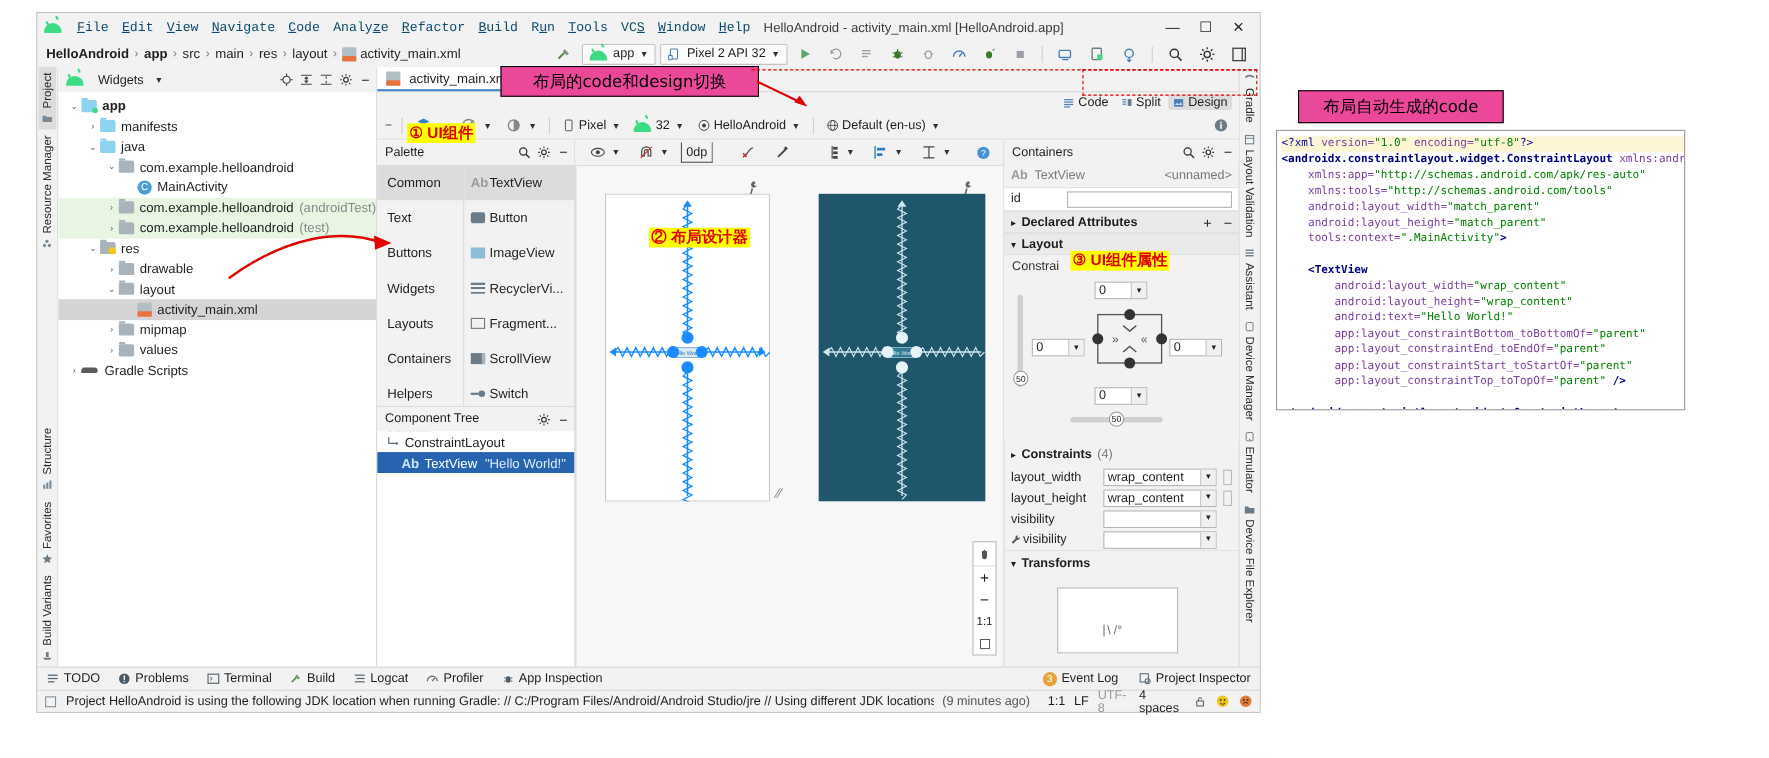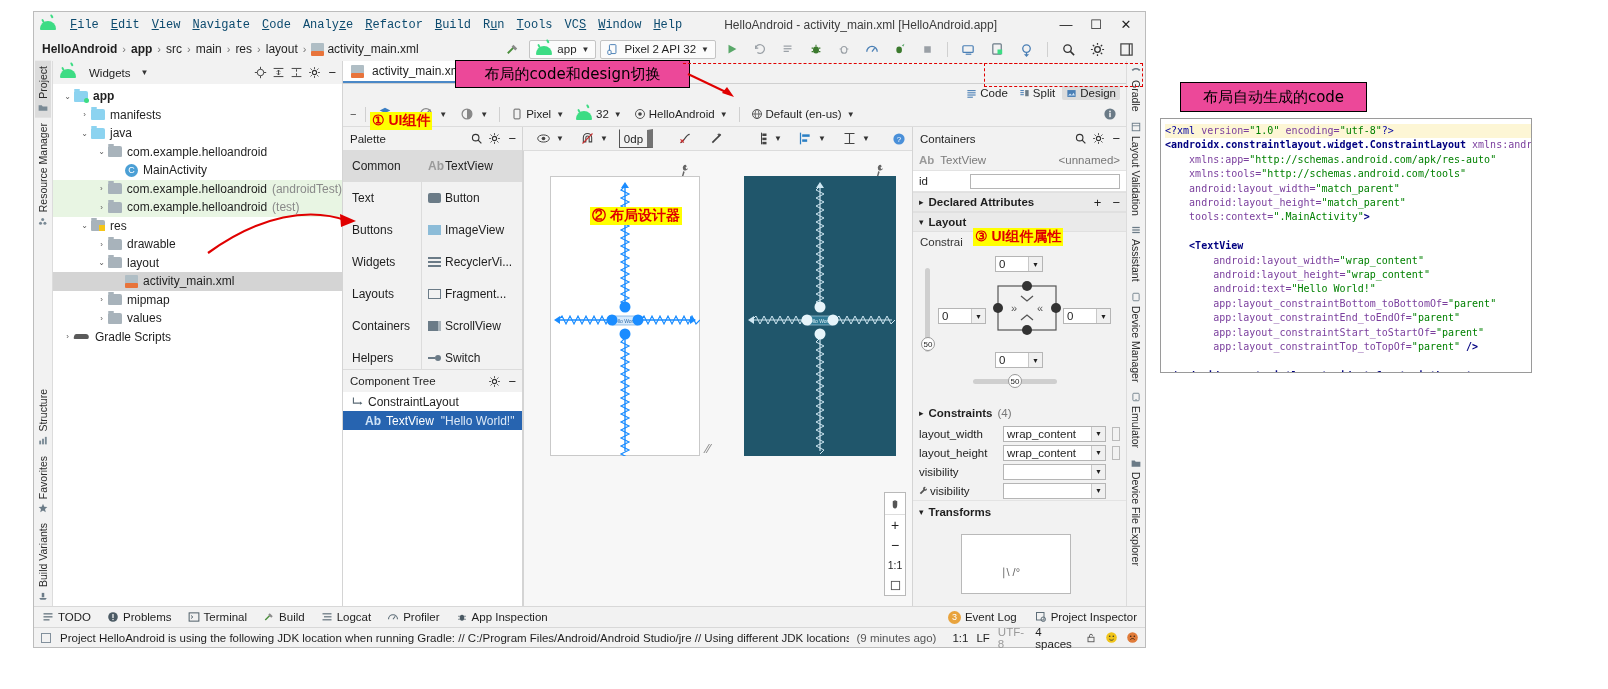--- a/index.html
+++ b/index.html
@@ -19,21 +19,21 @@
     display:flex; flex-direction:column;
   }
   
   .menubar { height:25px; display:flex; align-items:center; padding-left:6px; background:#f2f2f2; position:relative;}
   .droid { width:16px; height:11px; position:relative; margin-right:8px;}
   .droid:before{content:"";position:absolute;left:0;top:2px;width:16px;height:9px;background:#3ddc84;border-radius:8px 8px 1px 1px;}
   .droid:after{content:"";position:absolute;left:2px;top:0;width:2px;height:4px;background:#3ddc84;transform:rotate(-28deg);border-radius:1px;
     box-shadow:10px 0 0 #3ddc84;}
   .menu-item { padding:2px 6px; font-size:12px; color:#0c4a6e; white-space:nowrap;font-family:Liberation Mono, monospace;}
   .menu-item u { text-decoration:underline;}
-  .win-title { font-size:12px; color:#3c3c3c; margin-left:36px; white-space:nowrap;text-align:center;}
+  .win-title { font-size:12px; color:#3c3c3c; margin-left:6px; white-space:nowrap;text-align:center;}
   .wincontrols { position:absolute; right:4px; top:0; height:25px; display:flex; align-items:center; gap:0px;}
   .wc { width:30px; height:22px; display:flex; align-items:center; justify-content:center; font-size:13px; color:#222;}
   
   .navbar { height:24px; display:flex; align-items:center; padding-left:8px; background:#f2f2f2; position:relative; }
   .crumb { font-size:12px; color:#1f1f1f; white-space:nowrap;}
   .crumb.bold { font-weight:bold;}
   .crumbsep { color:#777; margin:0 5px; font-size:11px;}
   .xmlico { display:inline-block; width:13px;height:13px; position:relative; vertical-align:-2px; margin-right:3px;}
   .xmlico:before{content:"";position:absolute;left:0;top:0;width:13px;height:9px;background:#b0bec5;border-radius:1px;}
   .xmlico:after{content:"";position:absolute;left:0;bottom:0;width:13px;height:5px;background:#e8743b;border-radius:1px;}
@@ -659,21 +659,21 @@
                 </svg>
                 <span class="caret">▼</span>
             </span>
             <span class="tbtn">
               <svg width="15" height="15" viewBox="0 0 18 18">
                   <path d="M4 13V8a5 5 0 0 1 10 0v5h-3V8a2 2 0 0 0-4 0v5z" fill="none" stroke="#444" stroke-width="1.3"></path>
                   <path d="M3 15L15 3" stroke="#c33" stroke-width="1.3"></path>
                 </svg>
                 <span class="caret">▼</span>
             </span>
-            <span class="tbtn" style="border-bottom:1px solid #555;border-left:1px solid #555;border-right:6px solid #737373">
+            <span class="tbtn" style="border-bottom:1px solid #555;border-left:1px solid #555;border-right:1px solid #737373">
               <span>0dp</span>
             </span>
             <span class="vsep"></span>
             <span class="tbtn">
               <svg width="15" height="15" viewBox="0 0 18 18">
                   <path d="M3 14c4 0 6-10 11-10" stroke="#444" stroke-width="1.3" fill="none"></path>
                   <path d="M3 10l4 4M7 10l-4 4" stroke="#c33" stroke-width="1.4"></path>
                 </svg>
             </span>
             <span class="tbtn">

